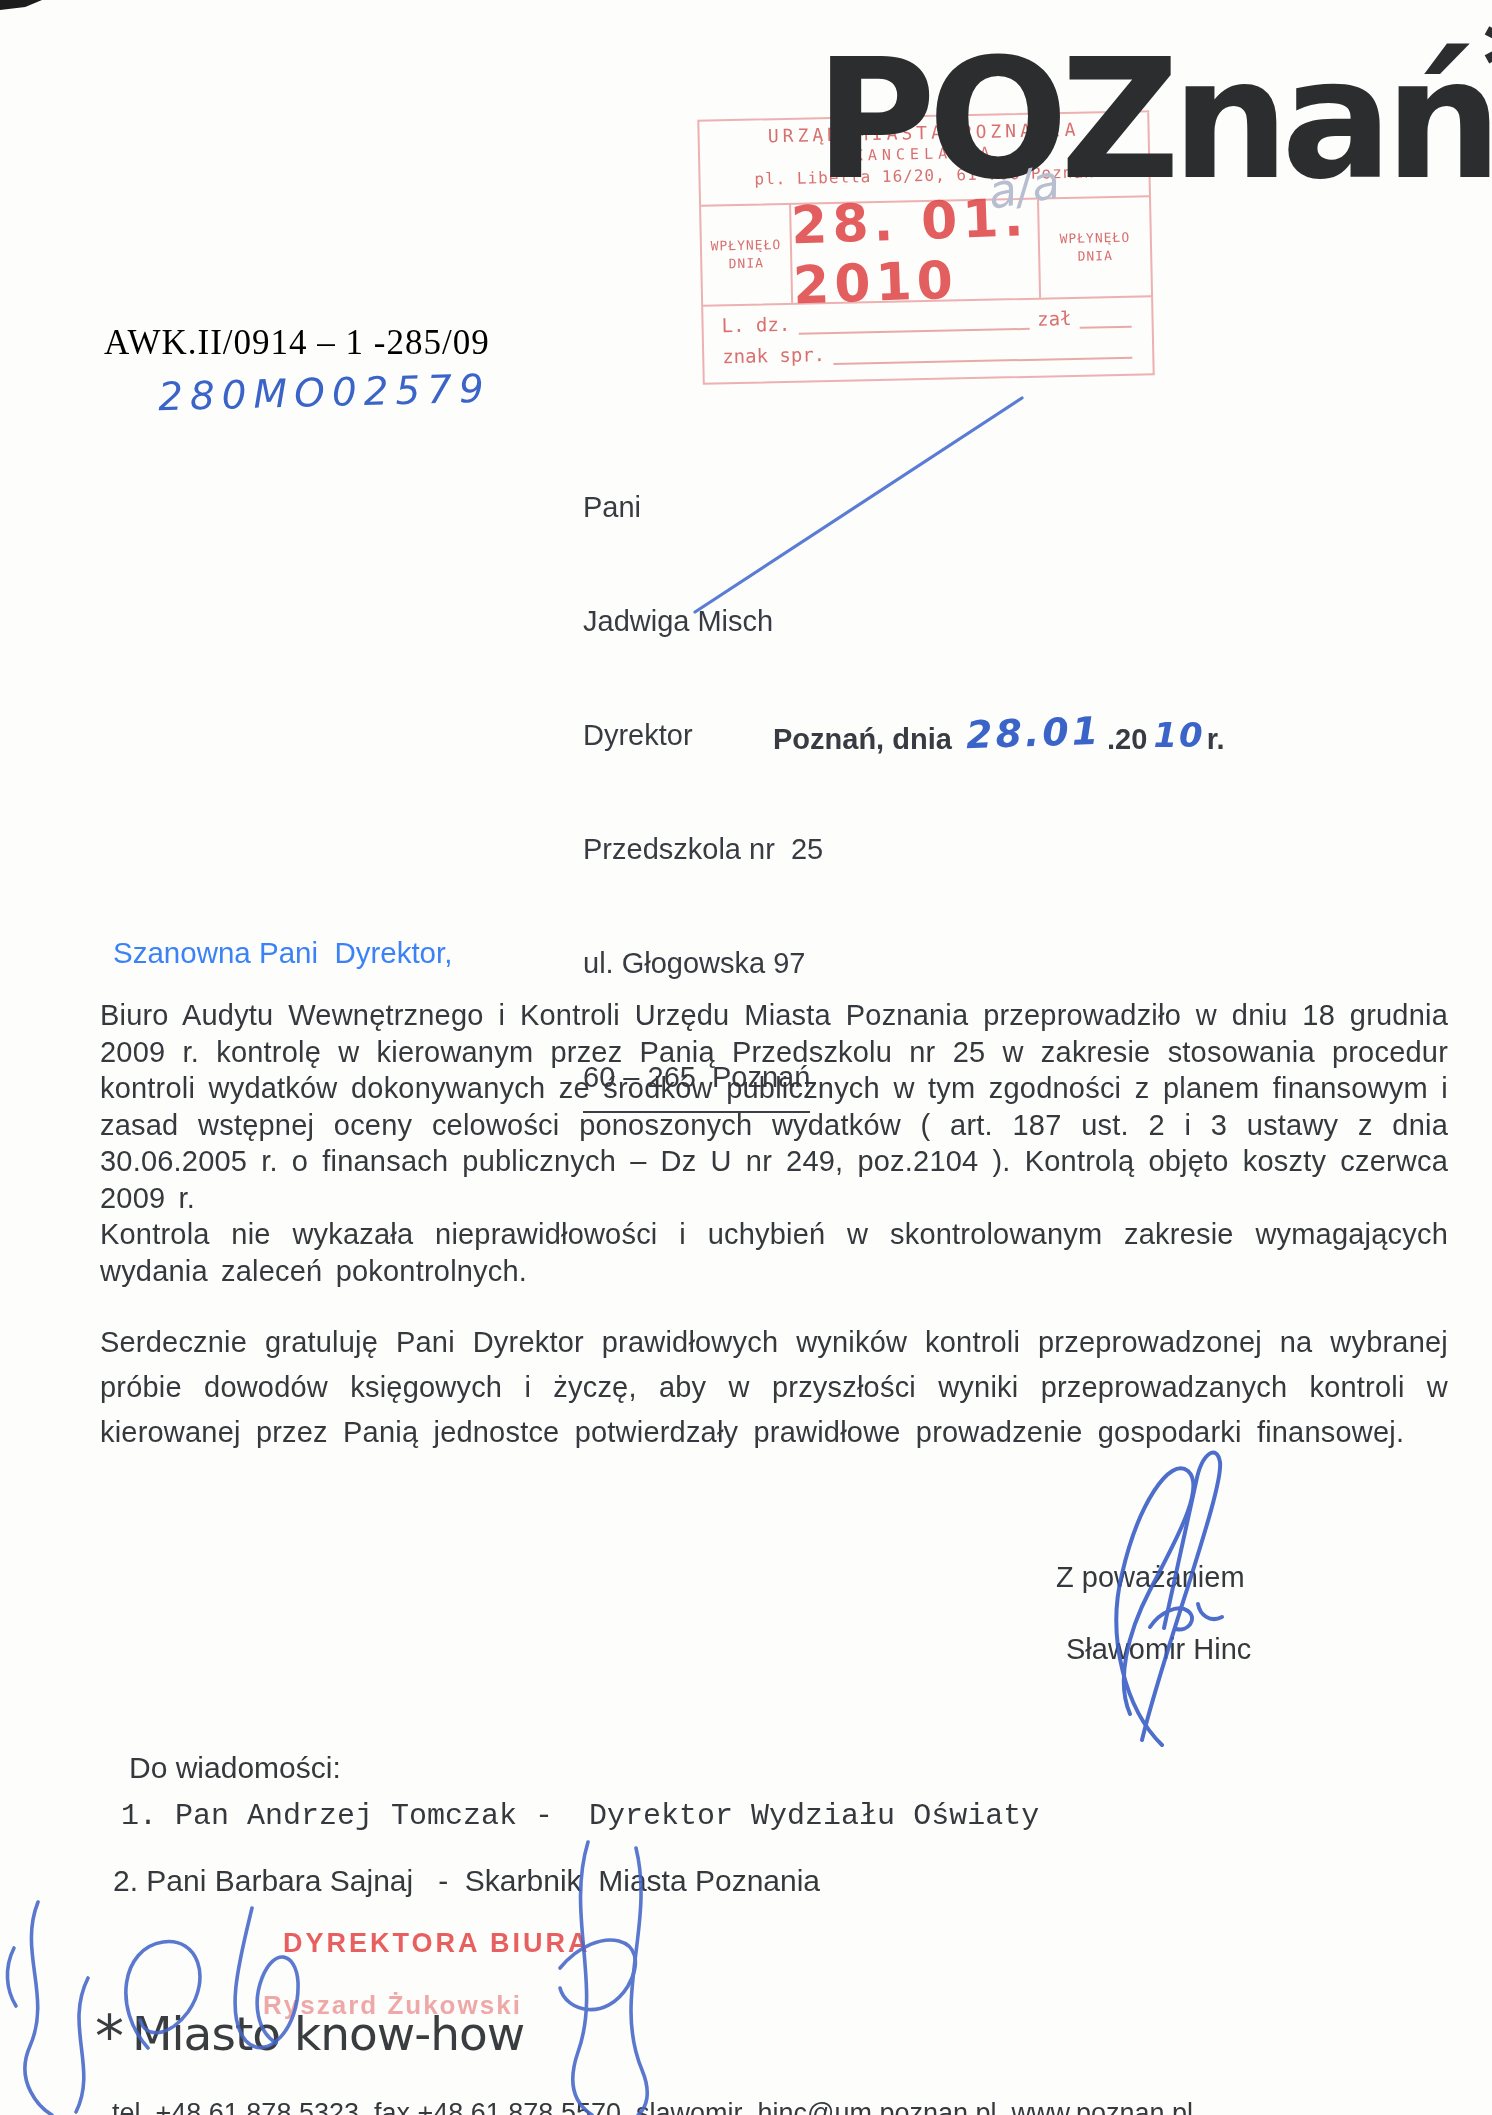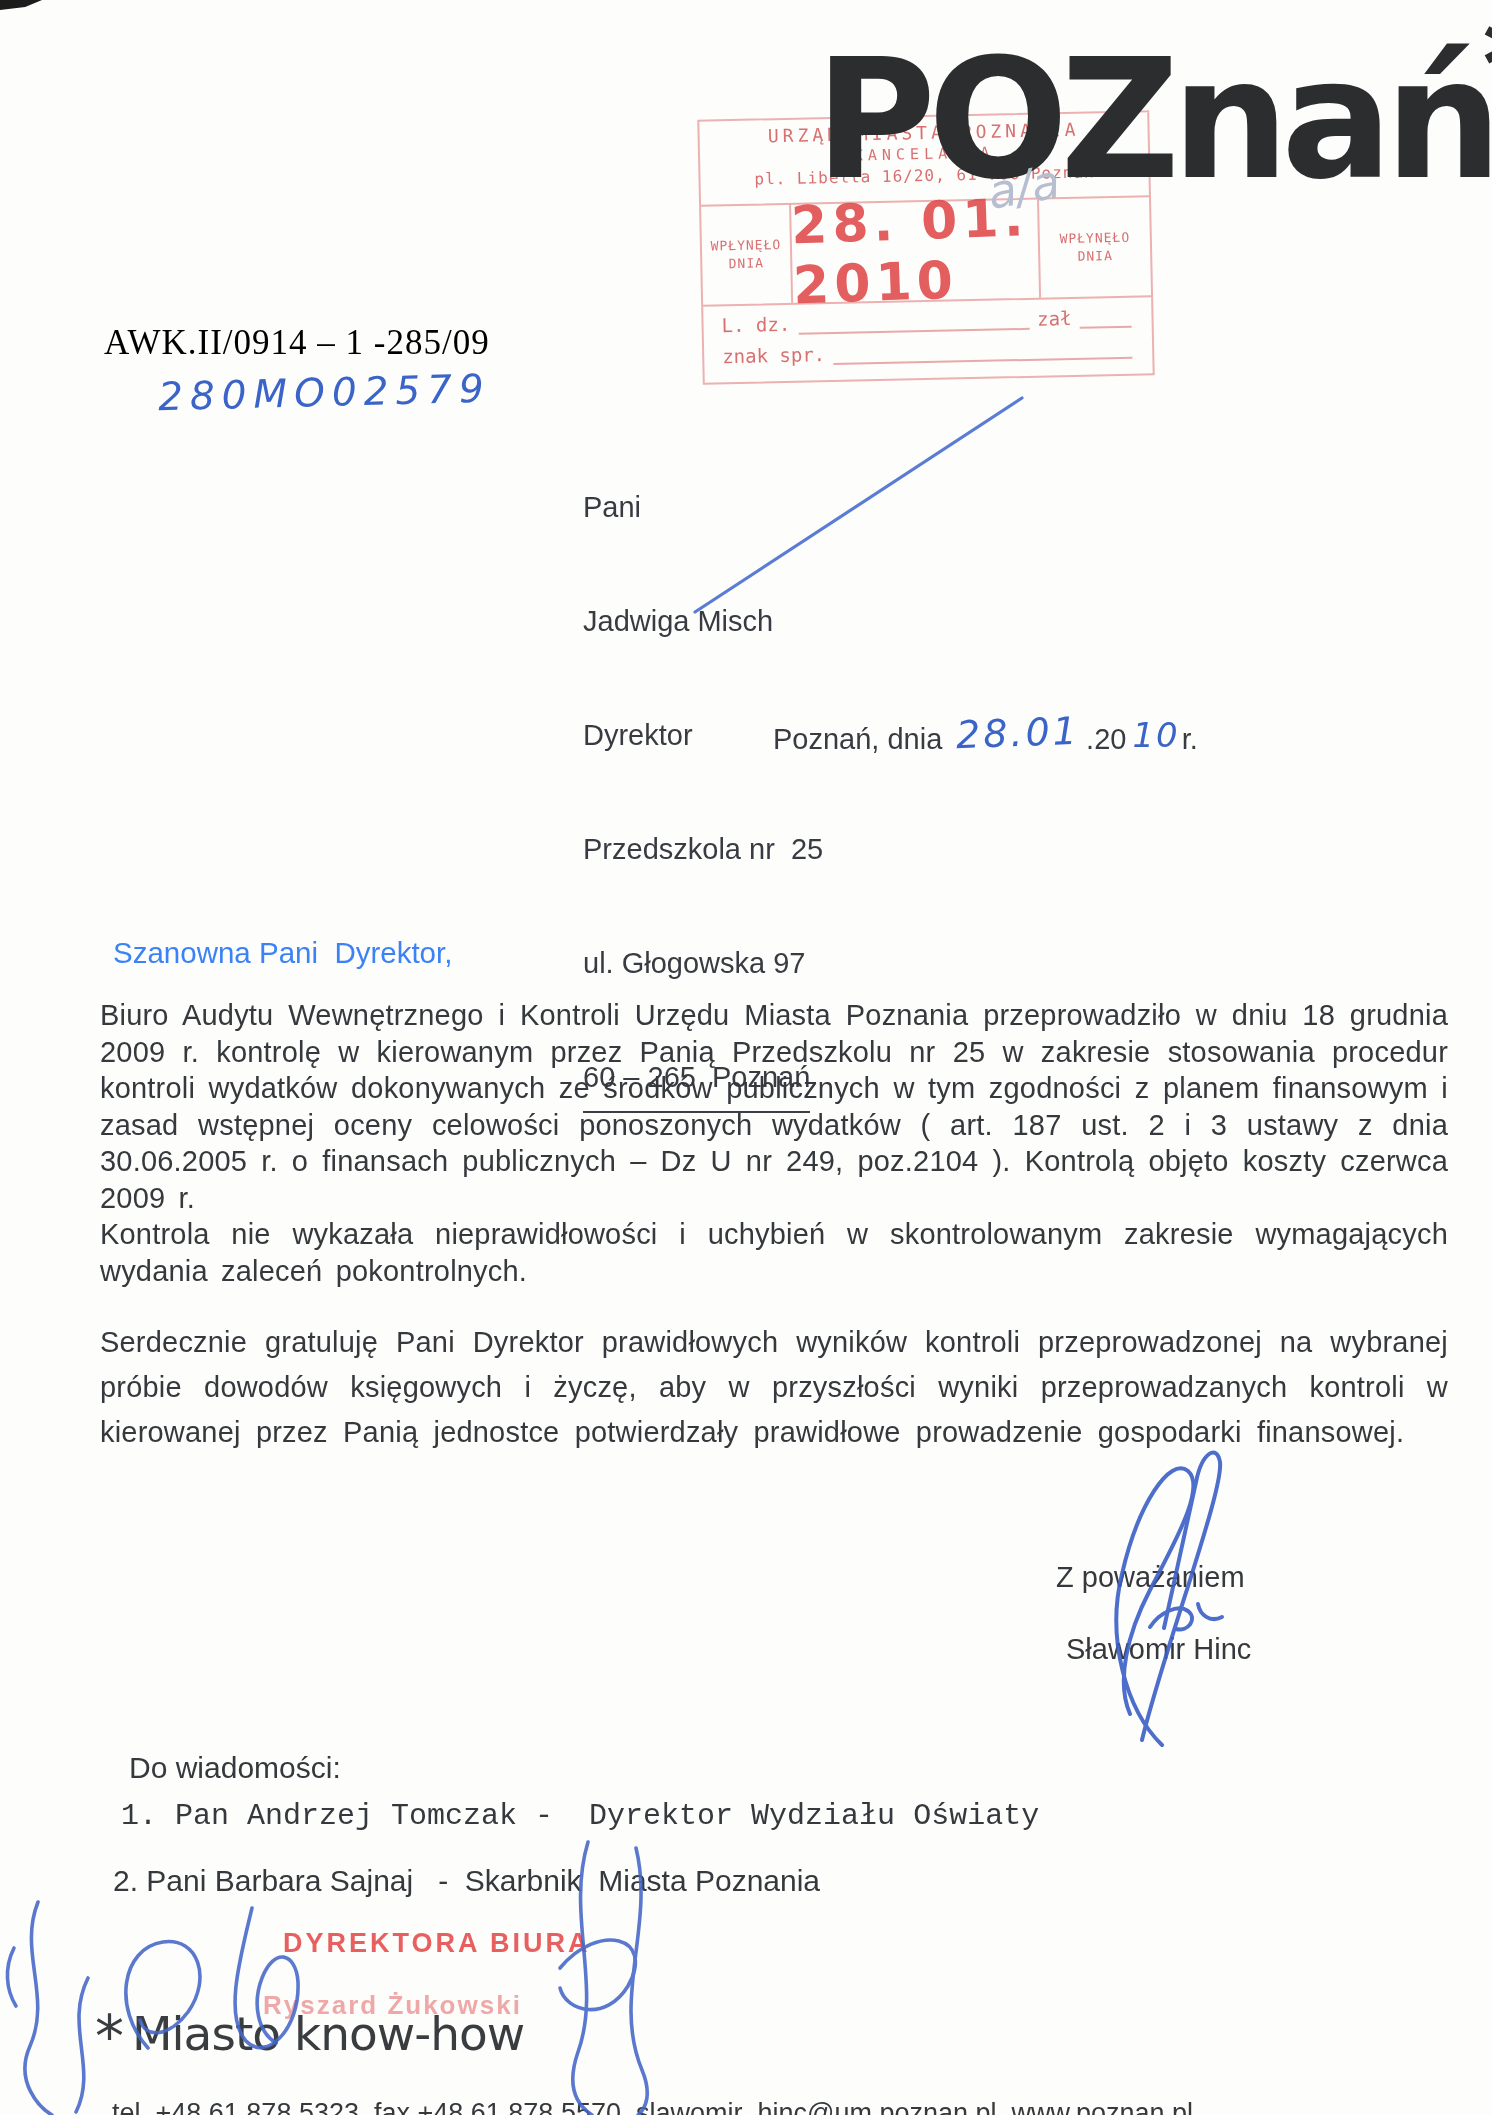--- a/index.html
+++ b/index.html
@@ -43,21 +43,21 @@
   
   .ref-number{left:104px;top:323px;font-family:"Liberation Serif", serif;
     font-size:35px;color:#000000;letter-spacing:1px;}
   .hw{font-family:"DejaVu Sans",sans-serif;font-style:italic;color:#3b64c8;}
   .hw-number{left:158px;top:370px;font-size:39px;letter-spacing:7px;transform:rotate(-1.5deg);}
   .hw-corner{left:988px;top:160px;font-size:46px;color:#b7bed0;transform:rotate(-10deg);}
   
   .recipient{left:583px;top:412px;font-size:29px;line-height:38px;color:#383c42;white-space:pre;}
   .recipient .postal{display:inline-block;border-bottom:2px solid #3c4046;padding-bottom:15px;}
   
-  .dateline{left:773px;top:714px;font-size:29px;color:#383c42;display:flex;align-items:baseline;}
+  .dateline{left:773px;top:714px;font-size:29px;color:#383c42;display:flex;align-items:baseline;font-weight:bold;}
   .dateline .hw-day{font-size:38px;letter-spacing:3px;margin:0 6px 0 14px;position:relative;top:-3px;transform:rotate(-2deg);}
   .dateline .hw-year{font-size:34px;letter-spacing:2px;margin:0 2px 0 6px;position:relative;top:-2px;}
   
   .salutation{left:113px;top:936px;font-size:29.5px;color:#3b82f6;white-space:pre;}
   .para{left:100px;width:1348px;text-align:justify;color:#35383c;word-spacing:5px;letter-spacing:.2px;}
   .p1{top:997px;font-size:29px;line-height:36.5px;}
   .p2{top:1216px;font-size:29px;line-height:36.5px;}
   .p3{top:1320px;font-size:29px;line-height:45px;word-spacing:7px;}
   
   .sig-closing{left:1056px;top:1561px;font-size:29px;color:#35383c;}

